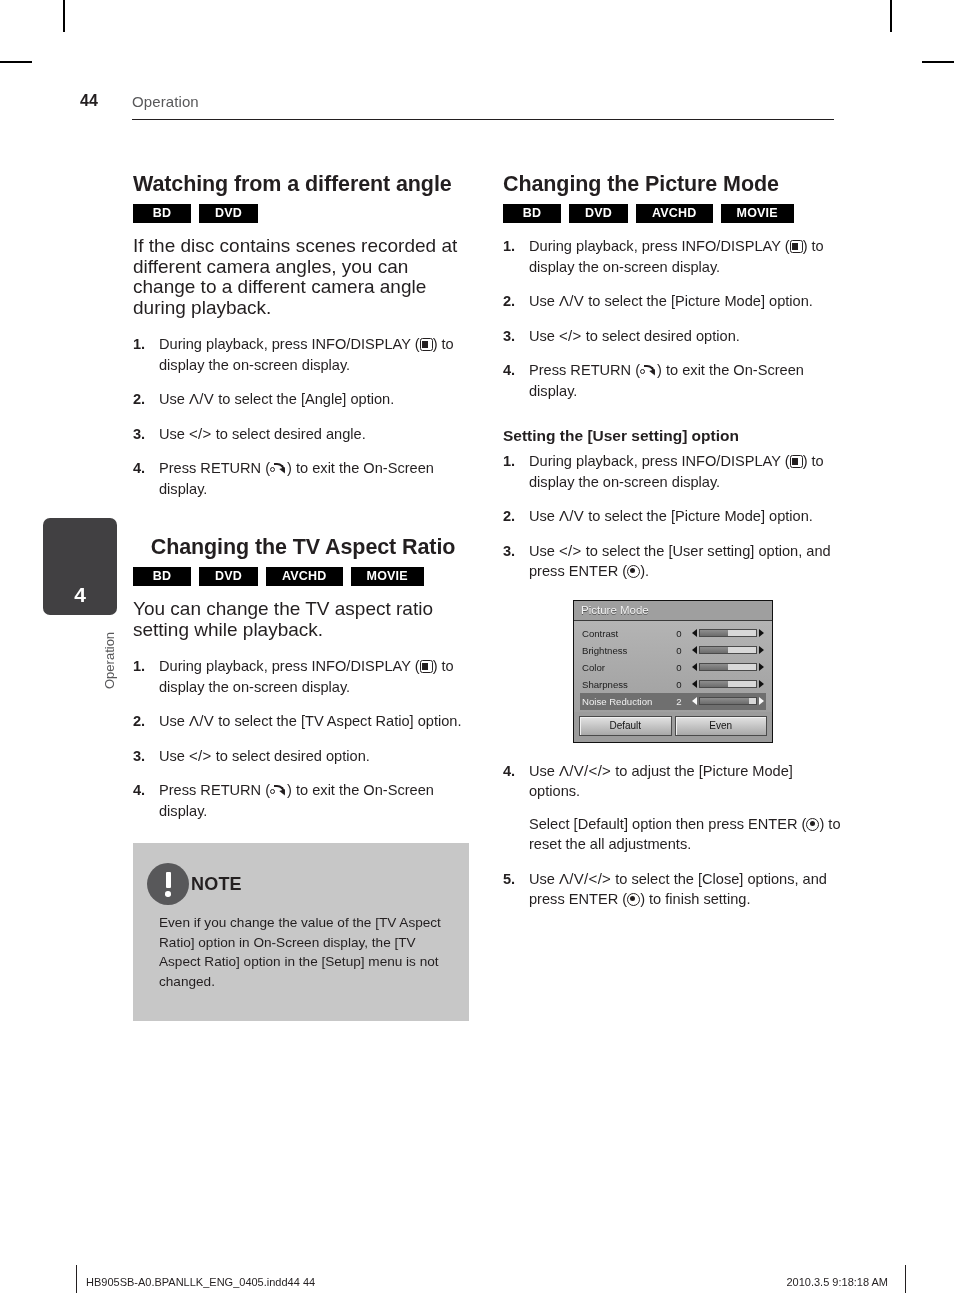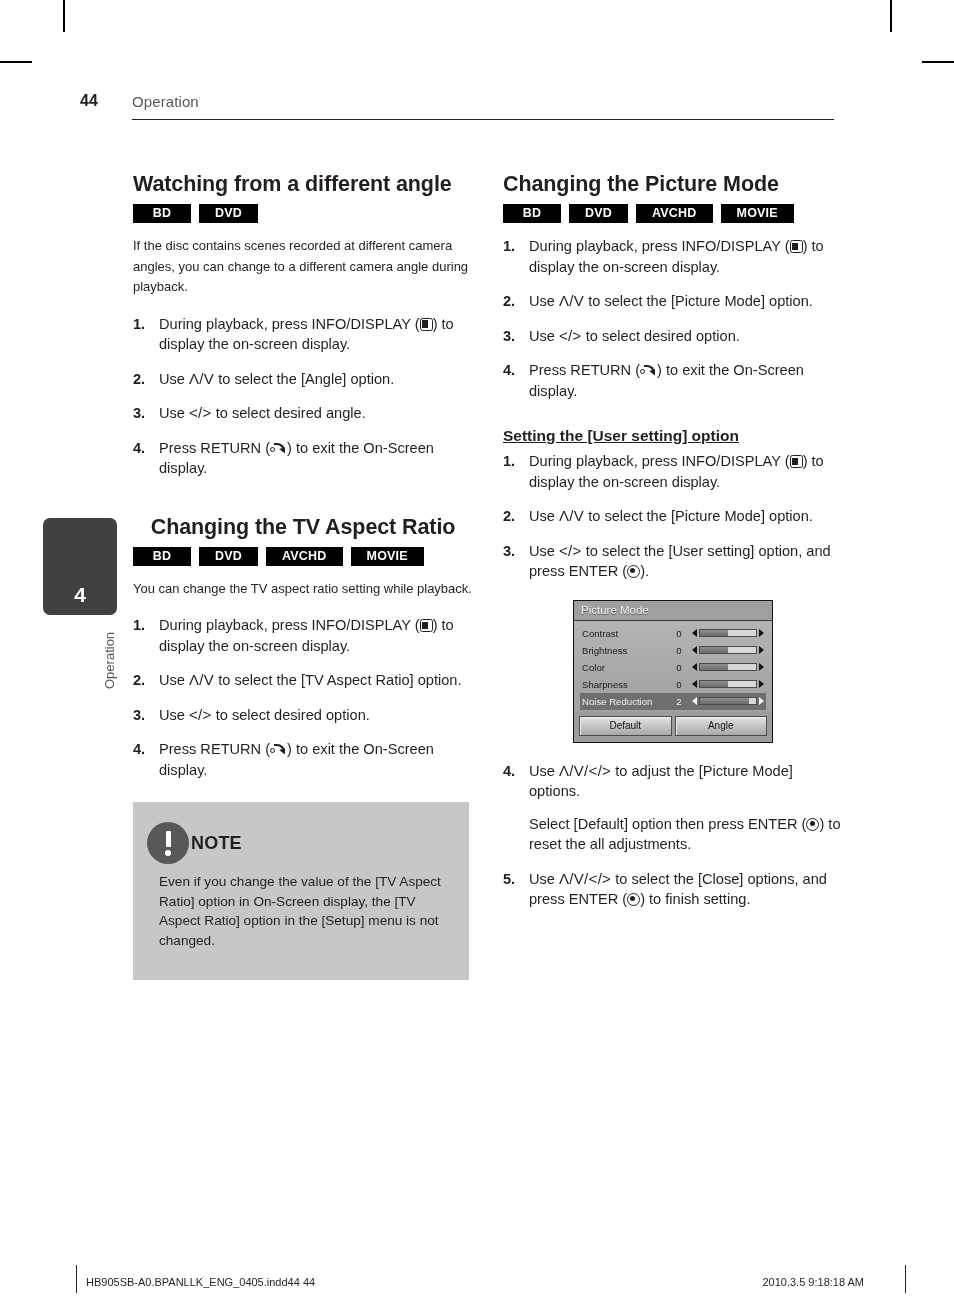--- a/index.html
+++ b/index.html
@@ -136,21 +136,21 @@
     line-height: 19px;
     height: 19px;
     min-width: 58px;
     text-align: center;
     padding: 0 16px;
     box-sizing: border-box;
     letter-spacing: .2px;
   }
 
   p.body-text {
-    font-size: 13px;
+    font-size: 19px;
     line-height: 20.5px;
     margin: 13px 0 16px 0;
     color: #231f20;
   }
 
   
   ol.steps {
     list-style: none;
     margin: 0;
     padding: 0;
@@ -415,21 +415,21 @@
   .footer-rule-right { left: 905px; }
   .footer-text-left {
     position: absolute;
     left: 86px;
     top: 1276px;
     font-size: 11px;
     color: #231f20;
   }
   .footer-text-right {
     position: absolute;
-    left: 761px;
+    left: 785px;
     top: 1276px;
     font-size: 11px;
     color: #231f20;
     text-align: right;
     width: 103px;
   }
 </style>
 </head>
 <body>
 
@@ -527,21 +527,21 @@
       <span class="num">2.</span><span>Use </span><span class="arrow-keys">Λ/V</span><span> to select the [Picture Mode] option.</span>
     </li>
     <li>
       <span class="num">3.</span><span>Use </span><span class="arrow-keys">&lt;/&gt;</span><span> to select desired option.</span>
     </li>
     <li>
       <span class="num">4.</span><span>Press RETURN (</span><span class="icon-inline icon-return"><span class="ret-circle"></span><span class="ret-hook"></span><span class="ret-head"></span></span><span>) to exit the On-Screen display.</span>
     </li>
   </ol>
 
-  <h3 class="sub-title" style="margin-top:26px;text-decoration:underline;">Setting the [User setting] option</h3>
+  <h3 class="sub-title" style="margin-top:26px;">Setting the [User setting] option</h3>
 
   <ol class="steps">
     <li>
       <span class="num">1.</span><span>During playback, press INFO/DISPLAY (</span><span class="icon-inline icon-info"></span><span>) to display the on-screen display.</span>
     </li>
     <li>
       <span class="num">2.</span><span>Use </span><span class="arrow-keys">Λ/V</span><span> to select the [Picture Mode] option.</span>
     </li>
     <li>
       <span class="num">3.</span><span>Use </span><span class="arrow-keys">&lt;/&gt;</span><span> to select the [User setting] option, and press ENTER (</span><span class="icon-inline icon-enter"></span><span>).</span>
@@ -609,21 +609,21 @@
             <span class="bar">
                 <span class="fill" style="width:88%"></span>
               </span>
             <span class="tri-r"></span>
           </span>
         </div>
 
       </div>
       <div class="osd-buttons">
         <div class="osd-btn">Default</div>
-        <div class="osd-btn">Angle</div>
+        <div class="osd-btn">Even</div>
       </div>
     </div>
   </div>
 
   <ol class="steps">
     <li>
       <span class="num">4.</span><span>Use </span><span class="arrow-keys">Λ/V/&lt;/&gt;</span><span> to adjust the [Picture Mode] options.</span>
       <div class="step-extra">
         <span>Select [Default] option then press ENTER (</span><span class="icon-inline icon-enter"></span><span>) to reset the all adjustments.</span>
       </div>

